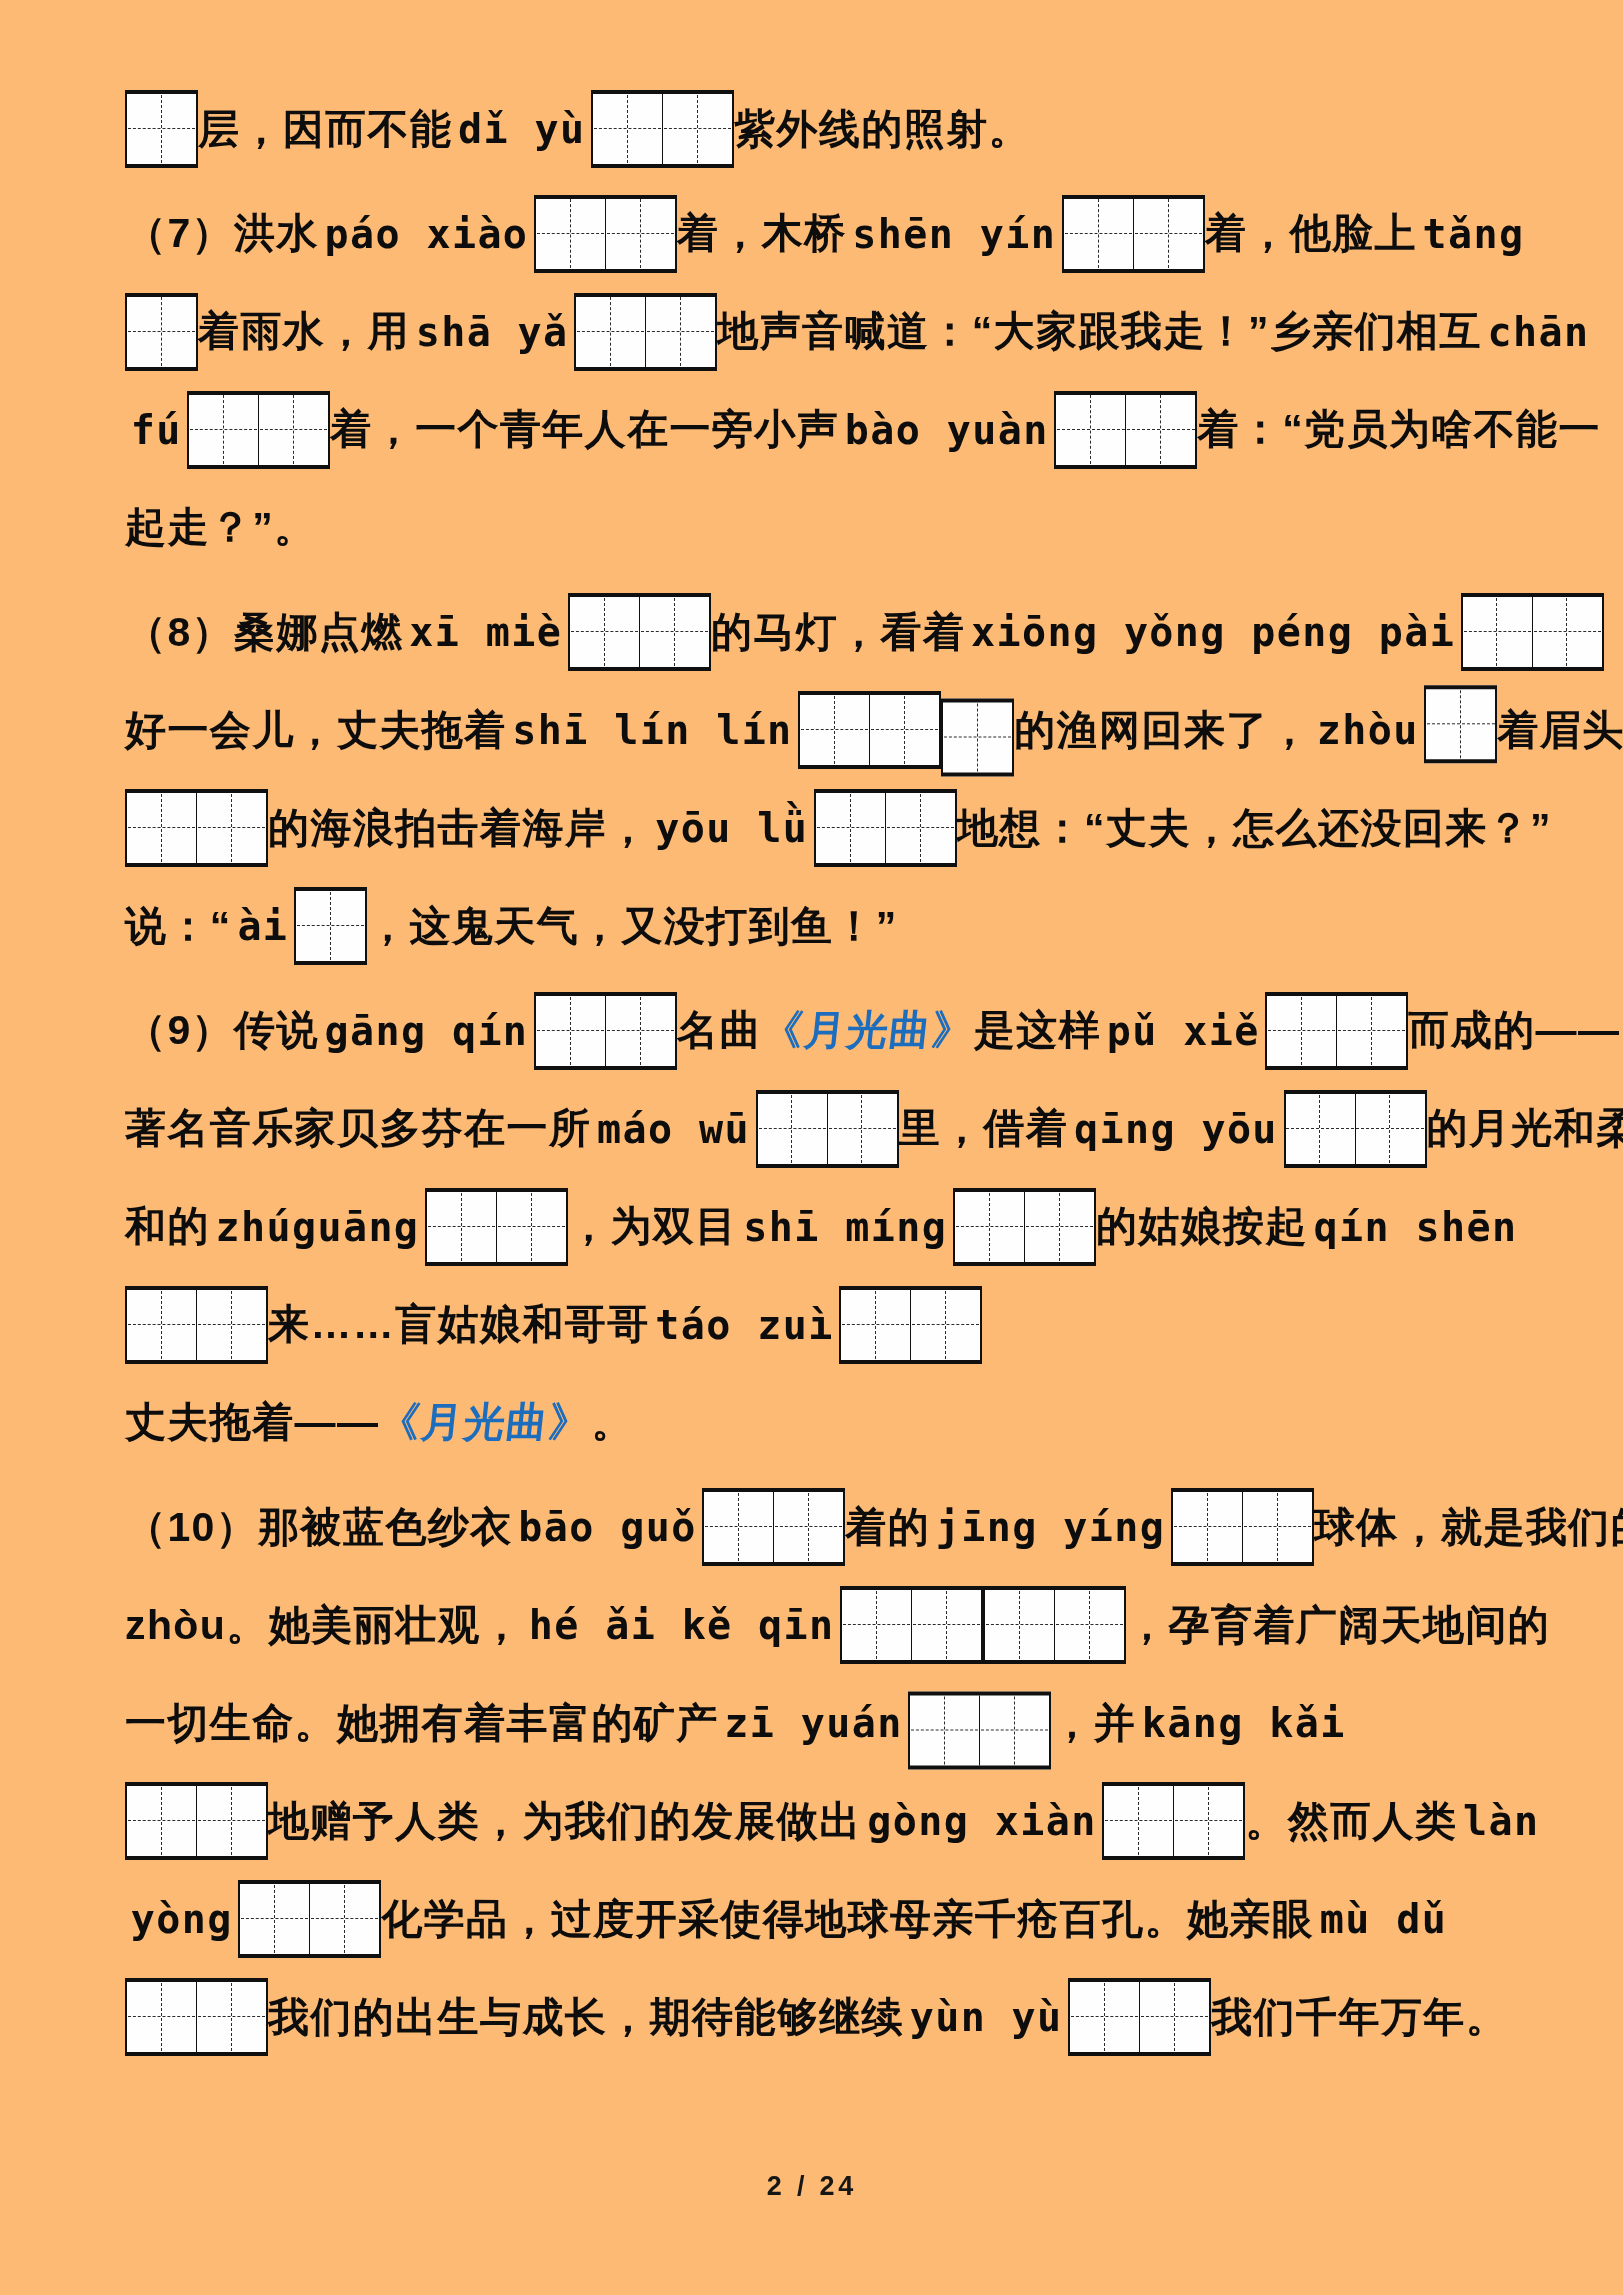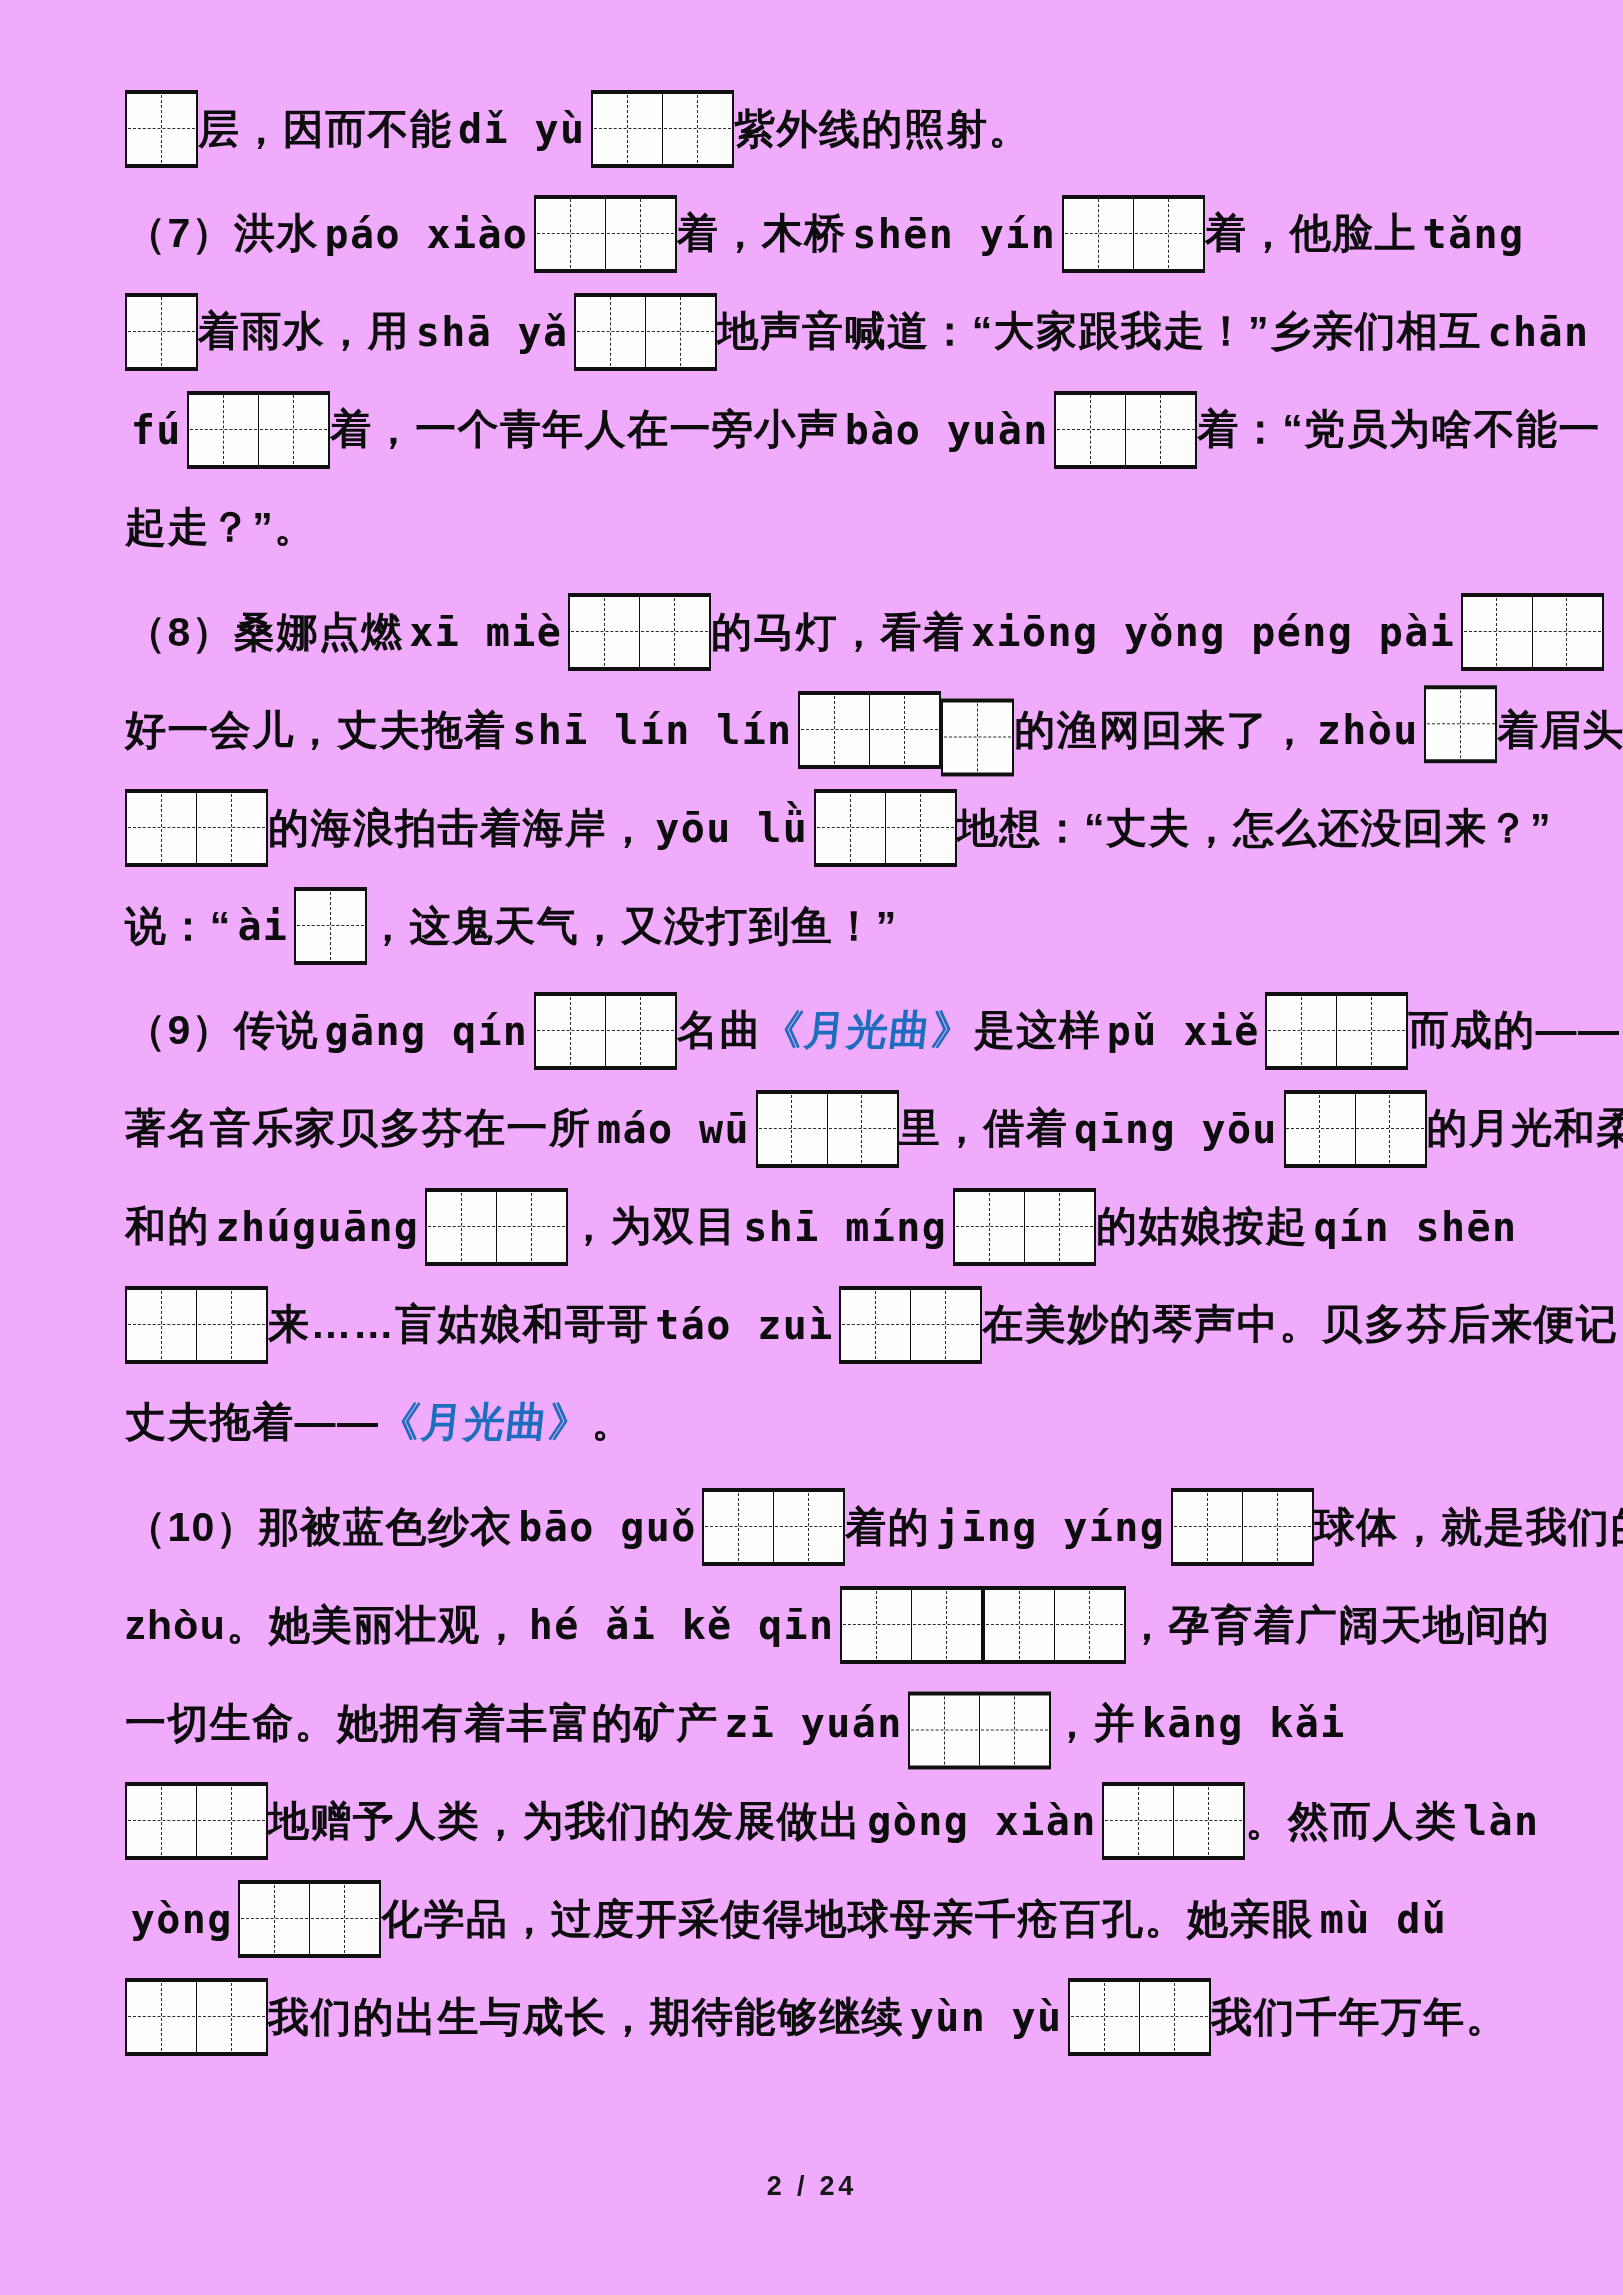--- a/index.html
+++ b/index.html
@@ -1,20 +1,20 @@
 <!DOCTYPE html>
 <html style="font-size:7.5px"><head>
 <meta charset="utf-8">
 <style>
   html,body { margin:0; padding:0; }
   .page {
     position: relative;
     width: 1624px;
     height: 2295px;
-    background: #f0abfc;
+    background: #fdba74;
     overflow: hidden;
     font-family: "Liberation Sans", sans-serif;
     color: #0d0d0d;
   }
   .content {
     padding: 80px 113px 0 125px;
   }
   .line {
     display: flex;
     align-items: center;
@@ -253,21 +253,20 @@
         <span class="boxes">
           <span class="cell"></span>
           <span class="cell"></span>
         </span>
         <span class="cn">来……盲姑娘和哥哥</span>
         <span class="py">táo zuì</span>
         <span class="boxes">
           <span class="cell"></span>
           <span class="cell"></span>
         </span>
-        <span class="cn">在美妙的琴声中。贝多芬后来便记</span>
       </div>
       <div class="line">
         <span class="cn">丈夫拖着——</span>
         <span class="cn cn-blue">《月光曲》</span>
         <span class="cn">。</span>
       </div>
       <div class="line para">
         <span class="cn">（10）那被蓝色纱衣</span>
         <span class="py">bāo guǒ</span>
         <span class="boxes">

